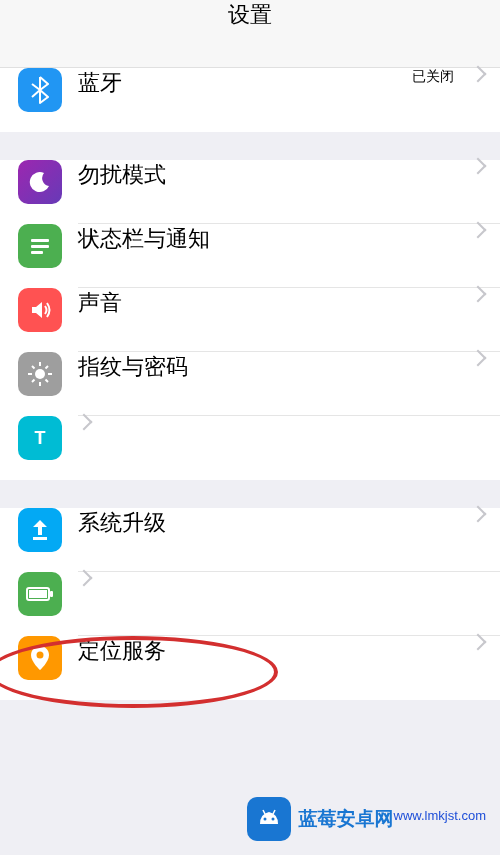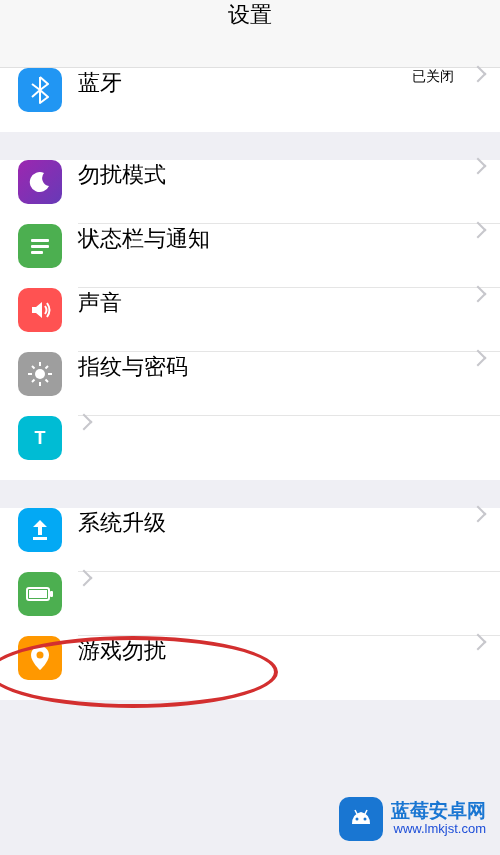--- a/index.html
+++ b/index.html
@@ -117,23 +117,22 @@
       width: 44px;
       height: 44px;
       background: #1976d2;
       border-radius: 10px;
       display: flex;
       align-items: center;
       justify-content: center;
     }
     .wm-text {
       display: flex;
-      flex-direction: column;
+      flex-direction: row;
       line-height: 1.1;
-      align-items: flex-end;
     }
     .wm-title {
       font-size: 19px;
       font-weight: 600;
       color: #1976d2;
     }
     .wm-url {
       font-size: 13px;
       color: #1d4ed8;
     }
@@ -240,21 +239,21 @@
     </div>
     <span class="chevron"></span>
   </div>
   <div class="row">
     <div class="icon-box ic-location">
       <svg width="24" height="28" viewBox="0 0 24 28">
           <path d="M12 2 C7 2 3 6 3 11 C3 18 12 26 12 26 C12 26 21 18 21 11 C21 6 17 2 12 2 Z" fill="#fff"></path>
           <circle cx="12" cy="11" r="3.5" fill="#ff9800"></circle>
         </svg>
     </div>
-    <span class="row-label">游戏勿扰</span>
+    <span class="row-label">定位服务</span>
     <span class="chevron"></span>
   </div>
 </div>
 
 <div class="highlight" style="left:-12px; top:636px; width:290px; height:72px;"></div>
 
 <div class="watermark">
   <div class="wm-icon">
     <svg width="30" height="30" viewBox="0 0 30 30">
         <path d="M6 20 Q6 10 15 8 Q24 10 24 20 Z" fill="#fff"></path>

